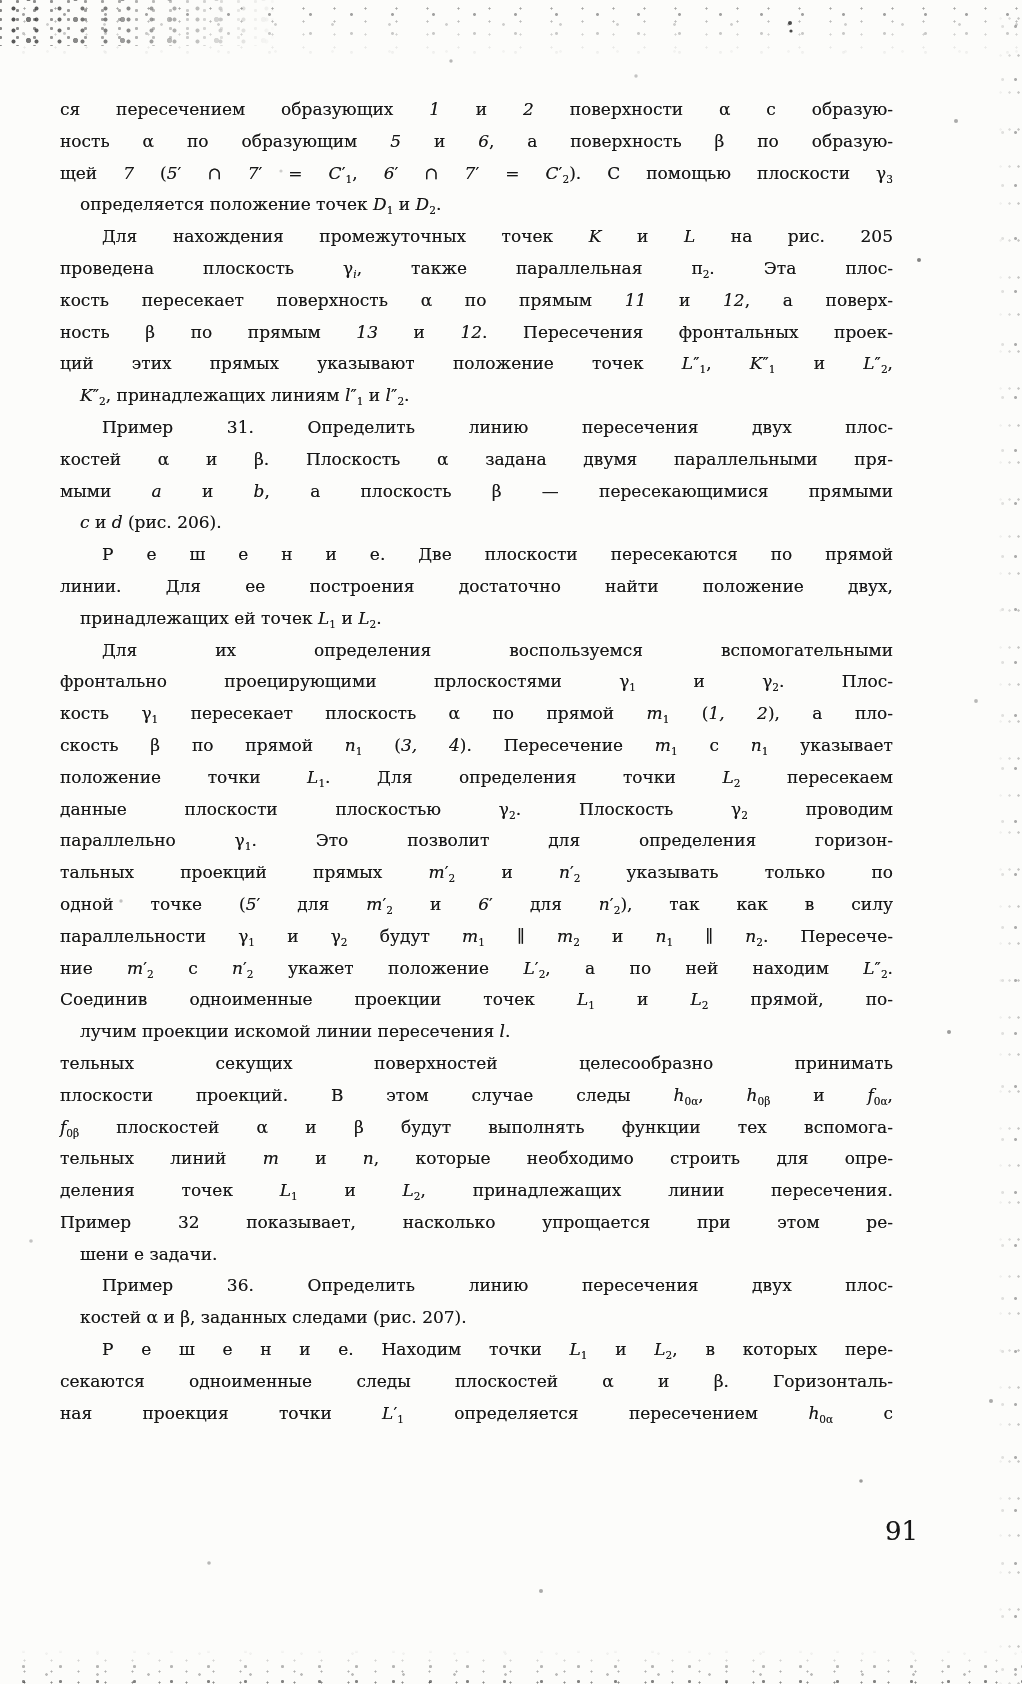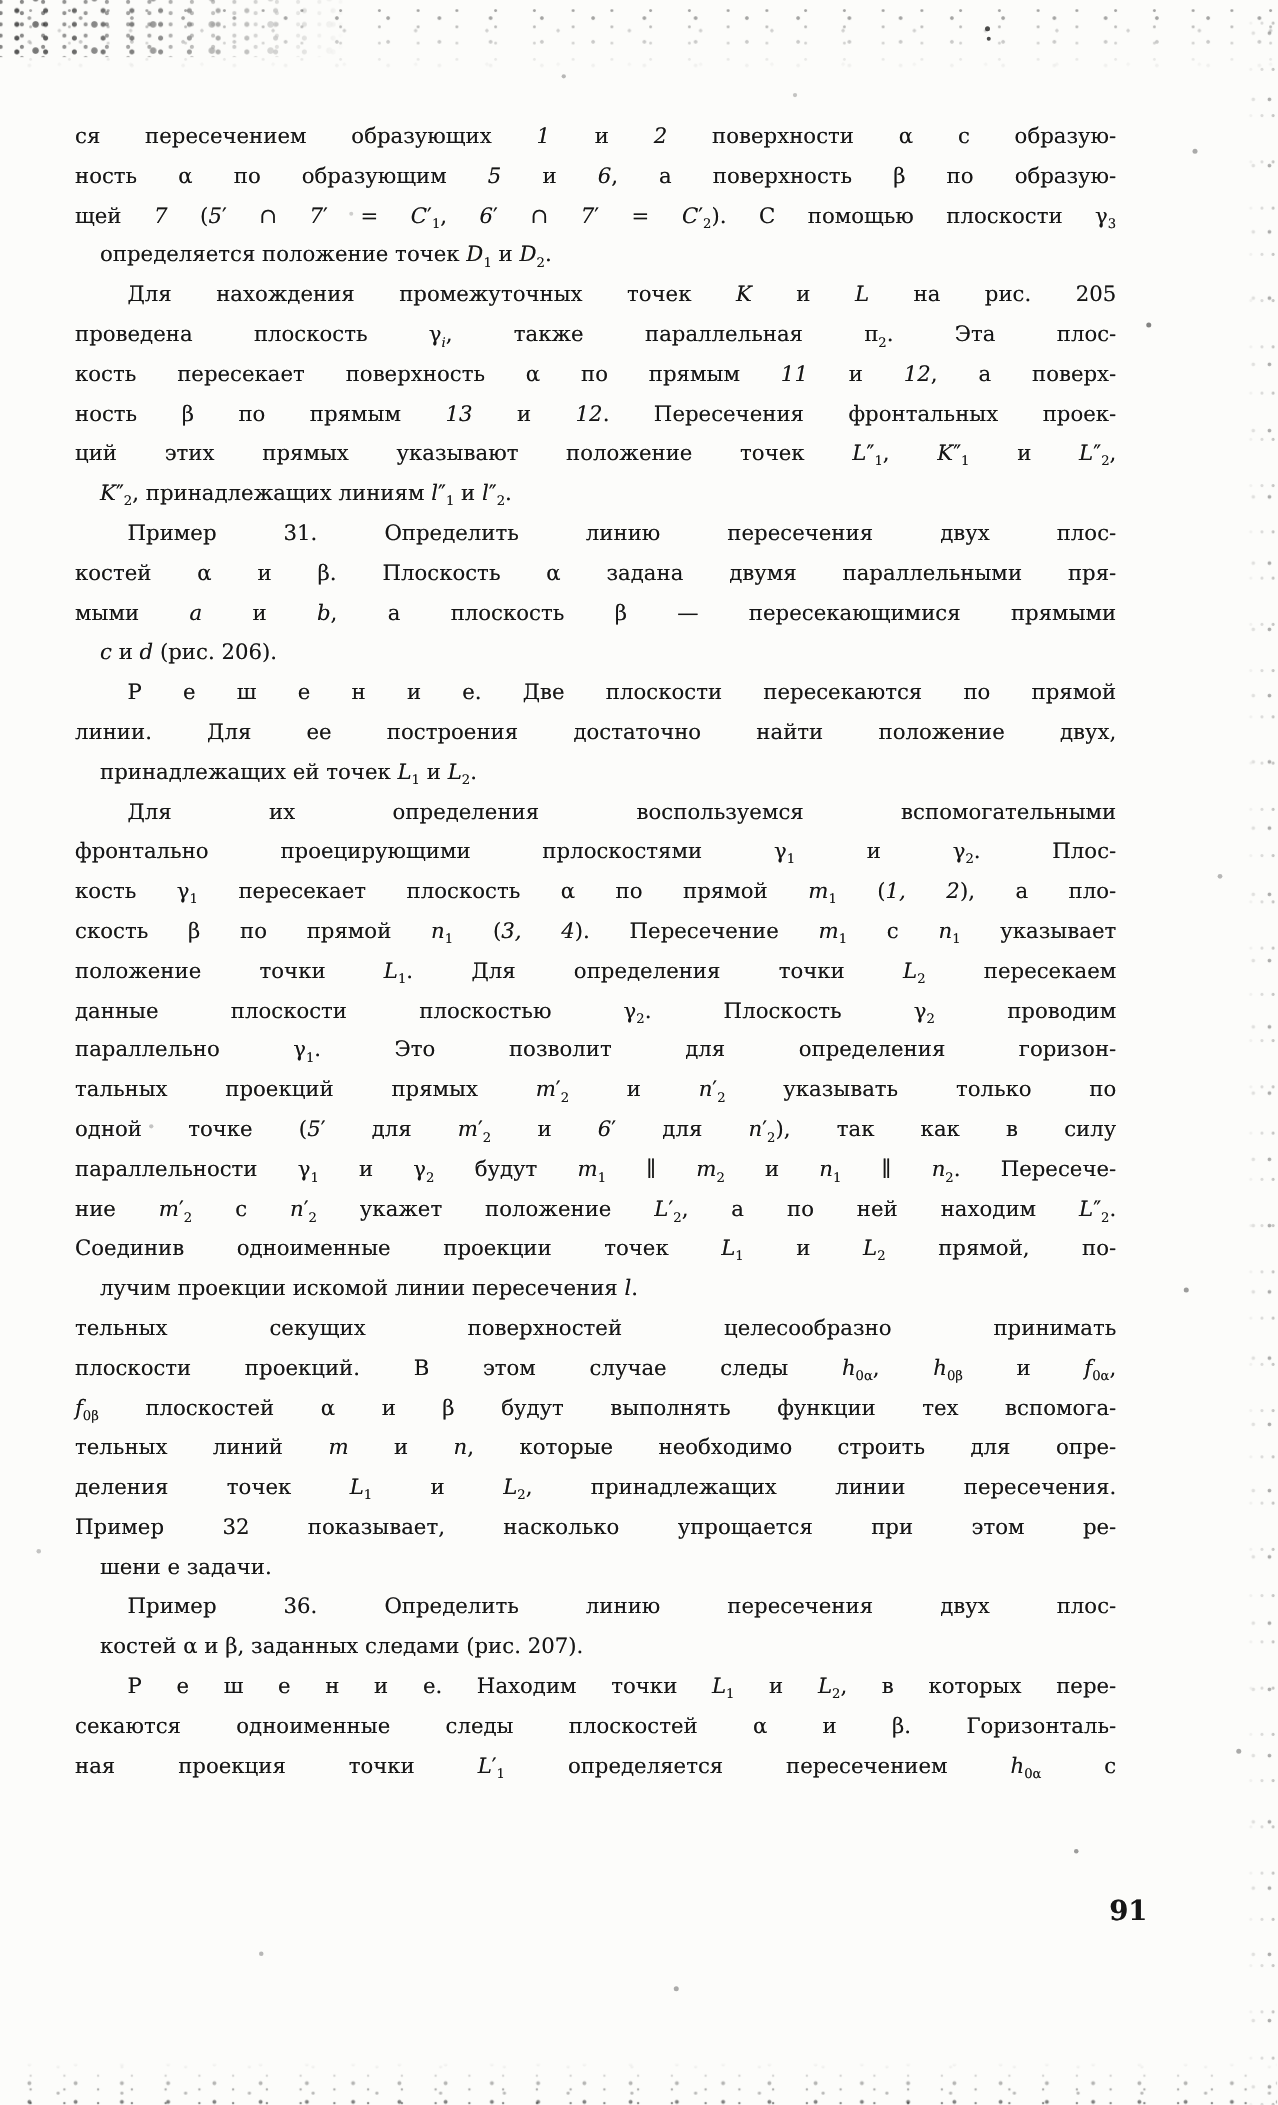--- a/index.html
+++ b/index.html
@@ -30,21 +30,21 @@
   }
   .line.indent { text-indent: 42px; }
   .line.lastline { -moz-text-align-last: left; text-align-last: left; margin-left: 20px; }
   .line i { font-style: italic; }
   .line b { font-weight: normal; }
   sub { font-size: 0.62em; line-height: 0; letter-spacing: 0; }
 
   .page-number {
     position: absolute;
     top: 1516px; right: 104px;
-    font-size: 22px; font-weight: bold;
+    font-size: 26px; font-weight: normal;
     text-shadow: 0 0 0.5px rgba(20,20,20,0.55);
   }
 
   
   .noise-top {
     position: absolute; top: 0; left: 0; width: 100%; height: 58px;
     background-image:
       radial-gradient(circle, rgba(35,35,35,0.55) 1.1px, transparent 1.8px),
       radial-gradient(circle, rgba(60,60,60,0.40) 1.0px, transparent 1.7px),
       radial-gradient(circle, rgba(25,25,25,0.45) 0.8px, transparent 1.4px);

